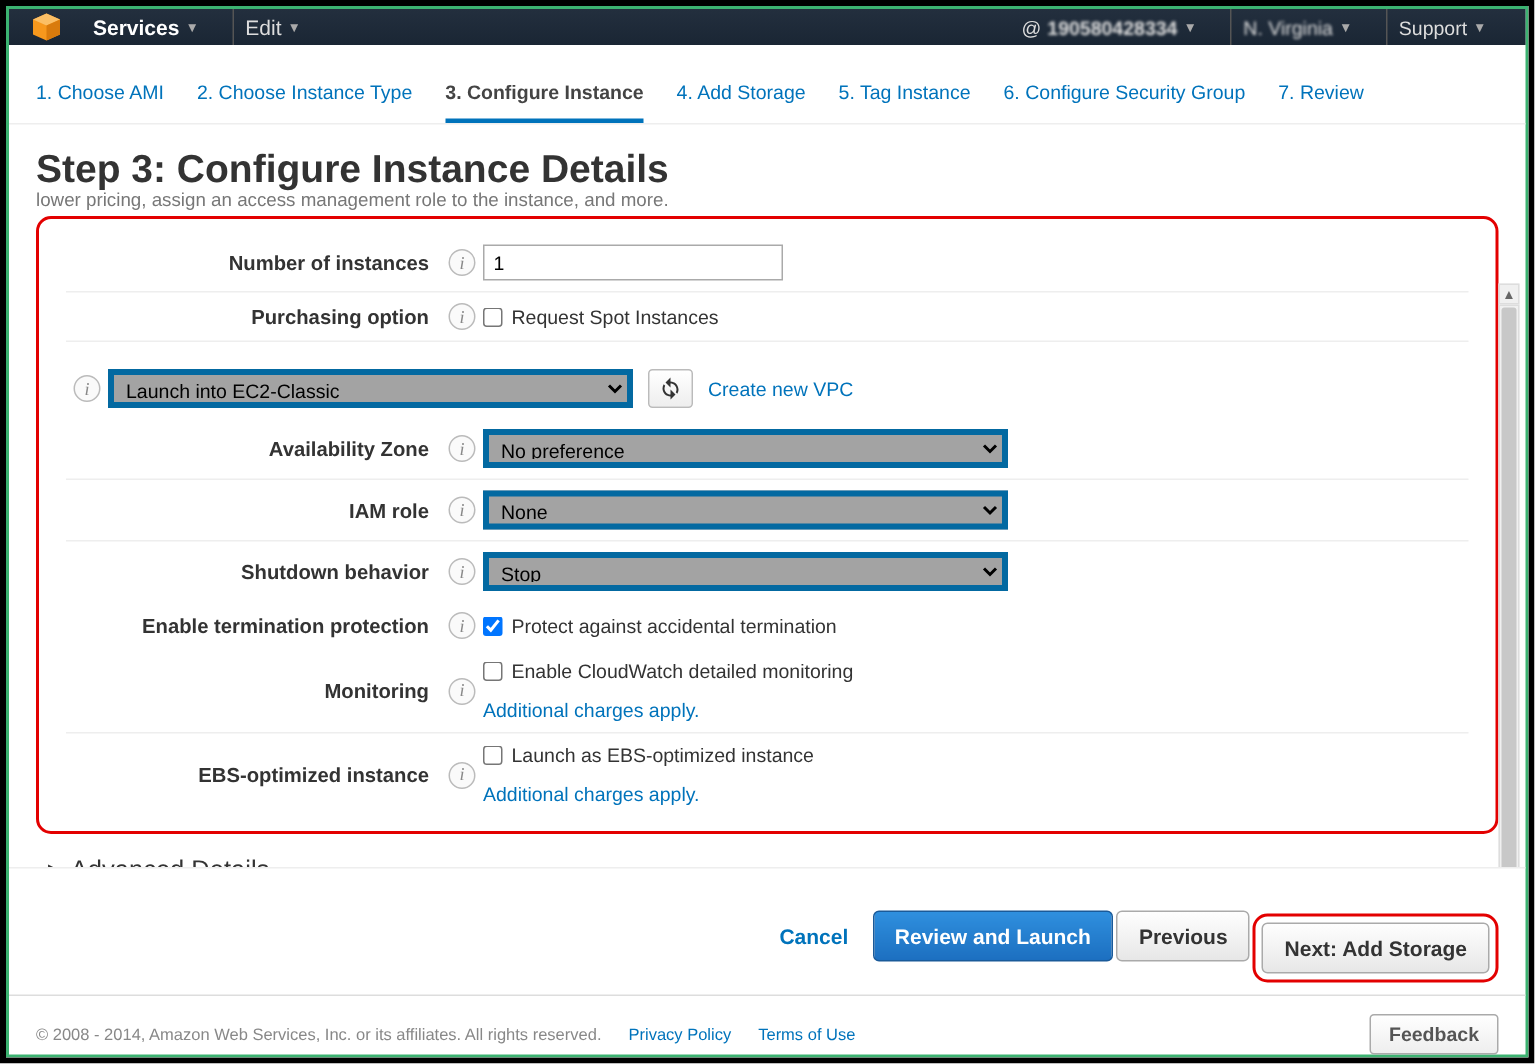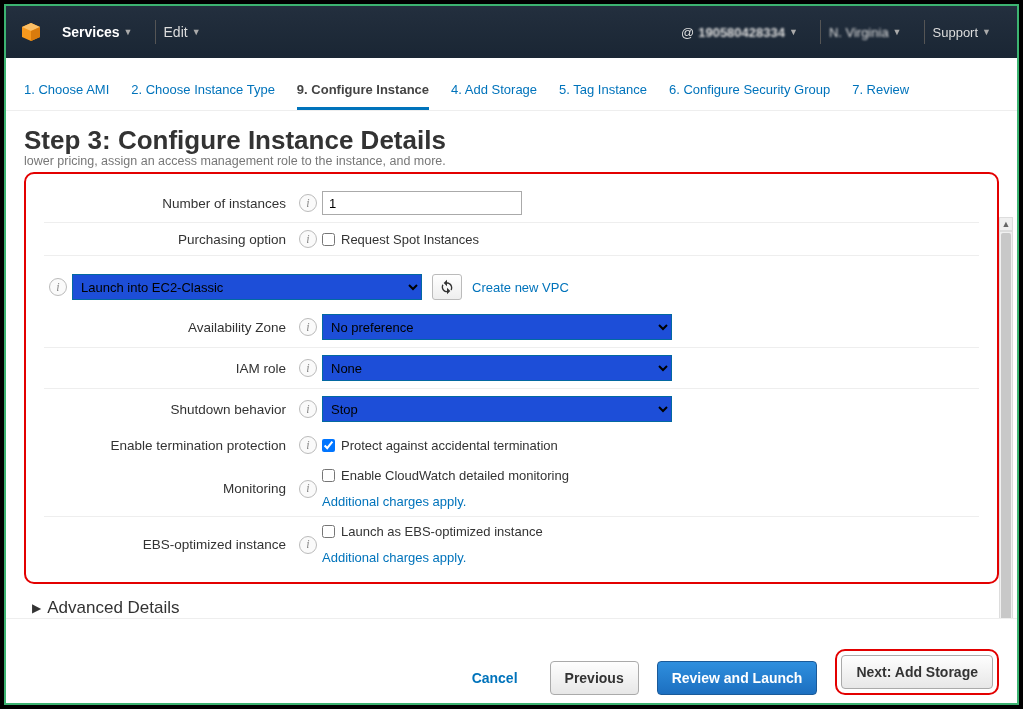--- a/index.html
+++ b/index.html
@@ -1,21 +1,21 @@
 <!DOCTYPE html>
 <html><head>
 <meta charset="utf-8">
 <style>
   * { box-sizing: border-box; margin: 0; padding: 0; }
   body { font-family: "Helvetica Neue", Arial, sans-serif; font-size: 13px; color: #333; background: #fff; }
   .frame { border: 4px solid #000; width: 1023px; height: 709px; position: relative; overflow: hidden; }
   .inner-border { border: 2px solid #3cb371; width: 100%; height: 100%; display: flex; flex-direction: column; }
 
   
-  .topbar { background: #232f3e; background: linear-gradient(#232f3e,#1a2634); height: 52px; display: flex; align-items: center; color: #eee; padding: 0 12px; font-size: 14px; }
+  .topbar { background: #232f3e; background: linear-gradient(#232f3e,#1a2634); height: 24px; display: flex; align-items: center; color: #eee; padding: 0 12px; font-size: 14px; }
   .aws-logo { width: 26px; height: 26px; margin-right: 18px; display:flex; align-items:center; justify-content:center;}
   .topbar .menu-item { margin-right: 14px; cursor: pointer; display:flex; align-items:center; gap:4px; color:#ddd;}
   .topbar .menu-item.bold { font-weight: bold; color:#fff;}
   .topbar .divider { width:1px; height:24px; background:#555; margin:0 8px;}
   .topbar .spacer { flex:1; }
   .topbar .acct { color:#ddd; font-size:13px;}
   .caret { font-size:9px; color:#aaa; }
 
   
   .wizard { display:flex; gap:22px; padding: 24px 18px 0 18px; font-size:13px; border-bottom:1px solid #eee;}
@@ -24,38 +24,38 @@
 
   
   .main-wrap { flex:1; overflow:hidden; position:relative; padding: 10px 18px 0 18px;}
   .page-title { font-size:26px; font-weight:700; color:#333; margin-top:4px;}
   .subtitle { font-size:12.5px; color:#777; margin-top:-2px;}
   
   .red-box { border:2px solid #e30000; border-radius:10px; padding:10px 18px 10px 18px; margin-top:4px;}
   
   .form-row { display:flex; align-items:center; padding:7px 0; border-top:1px solid #eee;}
   .form-row:first-child { border-top:none;}
-  .label-col { flex:0 0 250px; text-align:right; font-weight:normal; font-size:13.5px; color:#333; padding-right:8px;}
+  .label-col { flex:0 0 250px; text-align:right; font-weight:bold; font-size:13.5px; color:#333; padding-right:8px;}
   .info-col { flex:0 0 28px; display:flex; align-items:center; justify-content:center;}
   .info-circle { width:18px; height:18px; border:1px solid #bbb; border-radius:50%; display:flex; align-items:center; justify-content:center; font-family: Georgia, serif; font-style:italic; font-size:12px; color:#888; cursor:pointer; background:#fafafa;}
   .field-col { flex:1; display:flex; align-items:center; gap:10px; font-size:13px;}
   .field-col.stack { flex-direction:column; align-items:flex-start; gap:11px;}
   
   .text-input { border:1px solid #aaa; height:24px; padding:2px 6px; font-size:13px; width:200px;}
-  .select { border:1px solid #0369a1; height:26px; padding:2px 4px; font-size:13px; background:#1d4ed8; width:350px;}
+  .select { border:4px solid #0369a1; height:26px; padding:2px 4px; font-size:13px; background:#a3a3a3; width:350px;}
   .select.med { width:350px;}
   .reload-btn { width:30px; height:26px; border:1px solid #bbb; border-radius:3px; background:linear-gradient(#fff,#eee); display:flex; align-items:center; justify-content:center; cursor:pointer; font-size:15px; font-weight:bold;}
   .link { color:#0073bb; cursor:pointer; font-size:13px;}
   .checkbox-row { display:flex; align-items:center; gap:6px;}
 
   .adv-details { padding:14px 0 10px 8px; font-size:17px; color:#333; display:flex; align-items:center; gap:6px; cursor:pointer;}
   .adv-caret { font-size:12px; }
 
   
-  .footer-actions { display:flex; justify-content:flex-end; align-items:flex-end; gap:18px; padding:14px 18px 8px 18px;}
+  .footer-actions { display:flex; justify-content:flex-end; align-items:center; gap:2px; padding:14px 18px 8px 18px;}
   .btn { height:34px; padding:0 14px; border-radius:4px; font-size:14px; cursor:pointer; display:flex; align-items:center; font-weight:bold;}
   .btn-cancel { color:#0073bb; background:none; border:none; font-weight:bold;}
   .btn-default { background:linear-gradient(#fefefe,#e7e7e7); border:1px solid #aaa; color:#333;}
   .btn-primary { background:linear-gradient(#2f8fde,#1c6fc0); border:1px solid #1a5a99; color:#fff;}
   .btn-next-wrap { border:2px solid #e30000; border-radius:10px; padding:4px;margin-top:16px;}
   
   .copyright-row { border-top:1px solid #ddd; padding:12px 18px 0 18px; display:flex; align-items:center; font-size:11px; color:#888; gap:18px;}
   .copyright-row .link-sm { color:#0073bb; font-size:11px; cursor:pointer;}
   .copyright-row .spacer { flex:1;}
   .feedback-btn { border:1px solid #aaa; border-radius:3px; background:linear-gradient(#fff,#eee); padding:5px 12px; font-size:13px; font-weight:bold; color:#555; cursor:pointer;}
@@ -101,21 +101,21 @@
     <div class="divider"></div>
     <div class="menu-item acct">
           <span>Support</span> 
           <span class="caret">▼</span>
         </div>
   </div>
 
   <div class="wizard">
     <div class="step">1. Choose AMI</div>
     <div class="step">2. Choose Instance Type</div>
-    <div class="step active">9. Configure Instance</div>
+    <div class="step active">3. Configure Instance</div>
     <div class="step">4. Add Storage</div>
     <div class="step">5. Tag Instance</div>
     <div class="step">6. Configure Security Group</div>
     <div class="step">7. Review</div>
   </div>
 
   <div class="main-wrap">
     <div class="page-title">Step 3: Configure Instance Details</div>
     <div class="subtitle">lower pricing, assign an access management role to the instance, and more.</div>
 
@@ -239,22 +239,29 @@
 
     <div class="scroll-arrow" style="top:106px;">▲</div>
     <div class="scroll-track">
       <div class="scroll-thumb"></div>
     </div>
 
   </div>
 
   <div class="footer-actions" style="border-top:1px solid #eee;">
     <button class="btn btn-cancel">Cancel</button>
+    <button class="btn btn-primary">Review and Launch</button>
     <button class="btn btn-default">Previous</button>
-    <button class="btn btn-primary">Review and Launch</button>
     <div class="btn-next-wrap">
       <button class="btn btn-default">Next: Add Storage</button>
     </div>
   </div>
 
+  <div class="copyright-row">
+    <span>© 2008 - 2014, Amazon Web Services, Inc. or its affiliates. All rights reserved.</span>
+    <span class="link-sm">Privacy Policy</span>
+    <span class="link-sm">Terms of Use</span>
+    <div class="spacer"></div>
+    <button class="feedback-btn">Feedback</button>
+  </div>
 
 </div>
 </div>
 
 </body></html>

